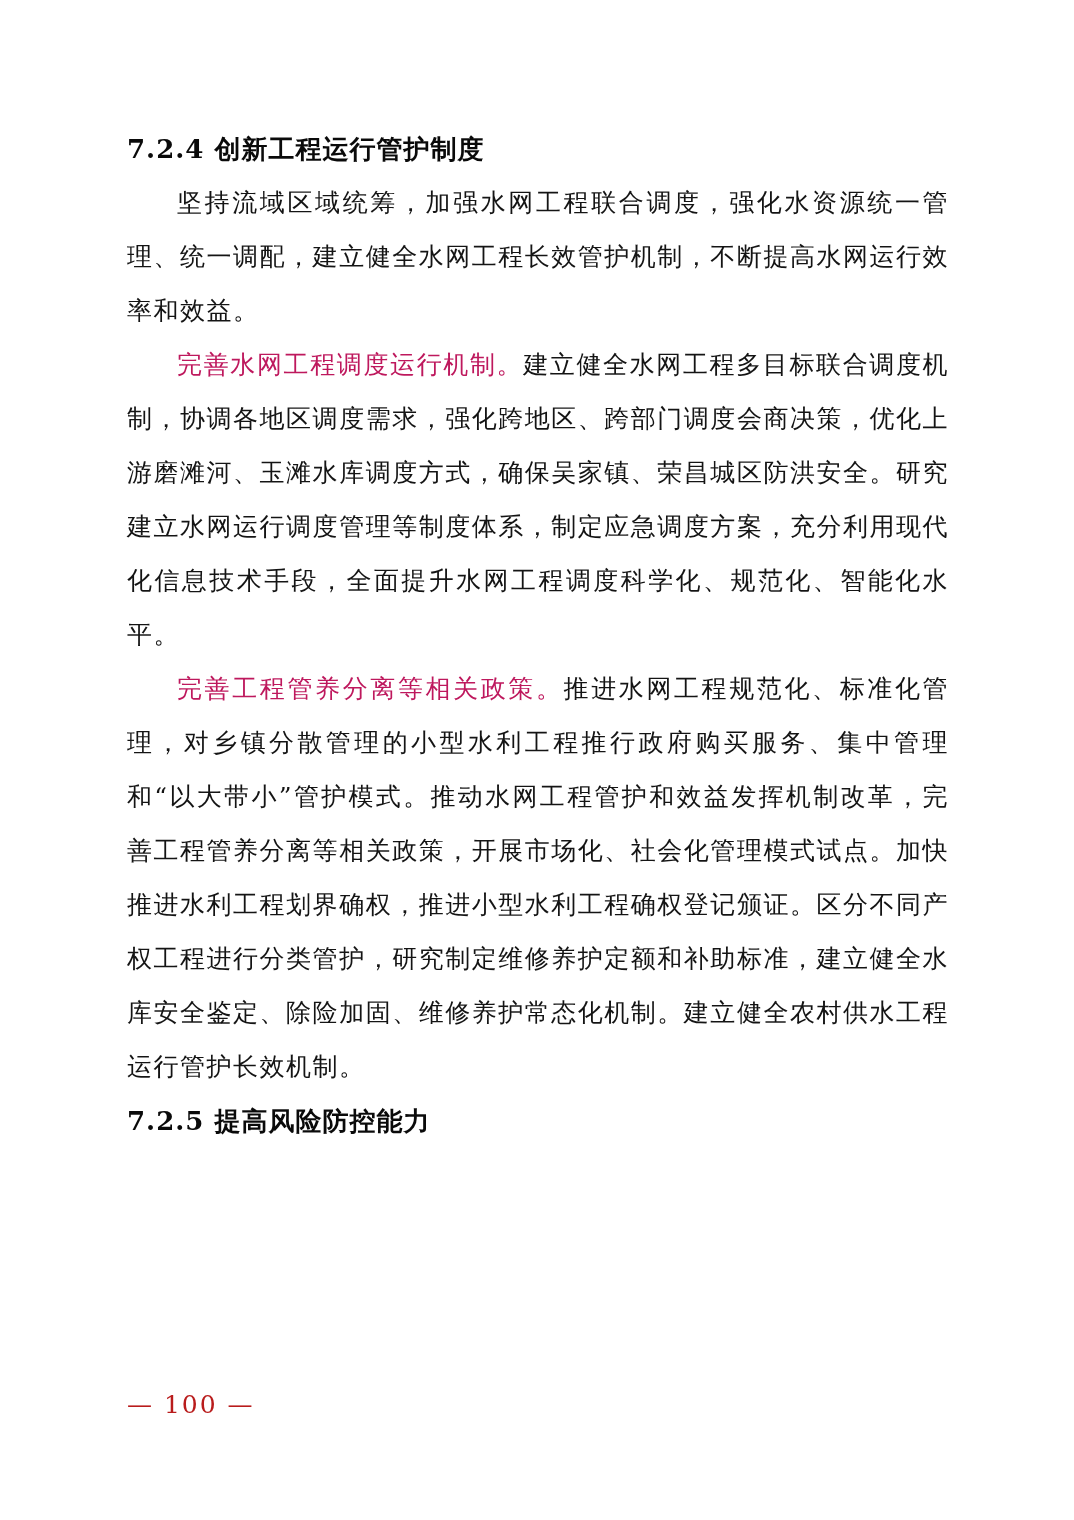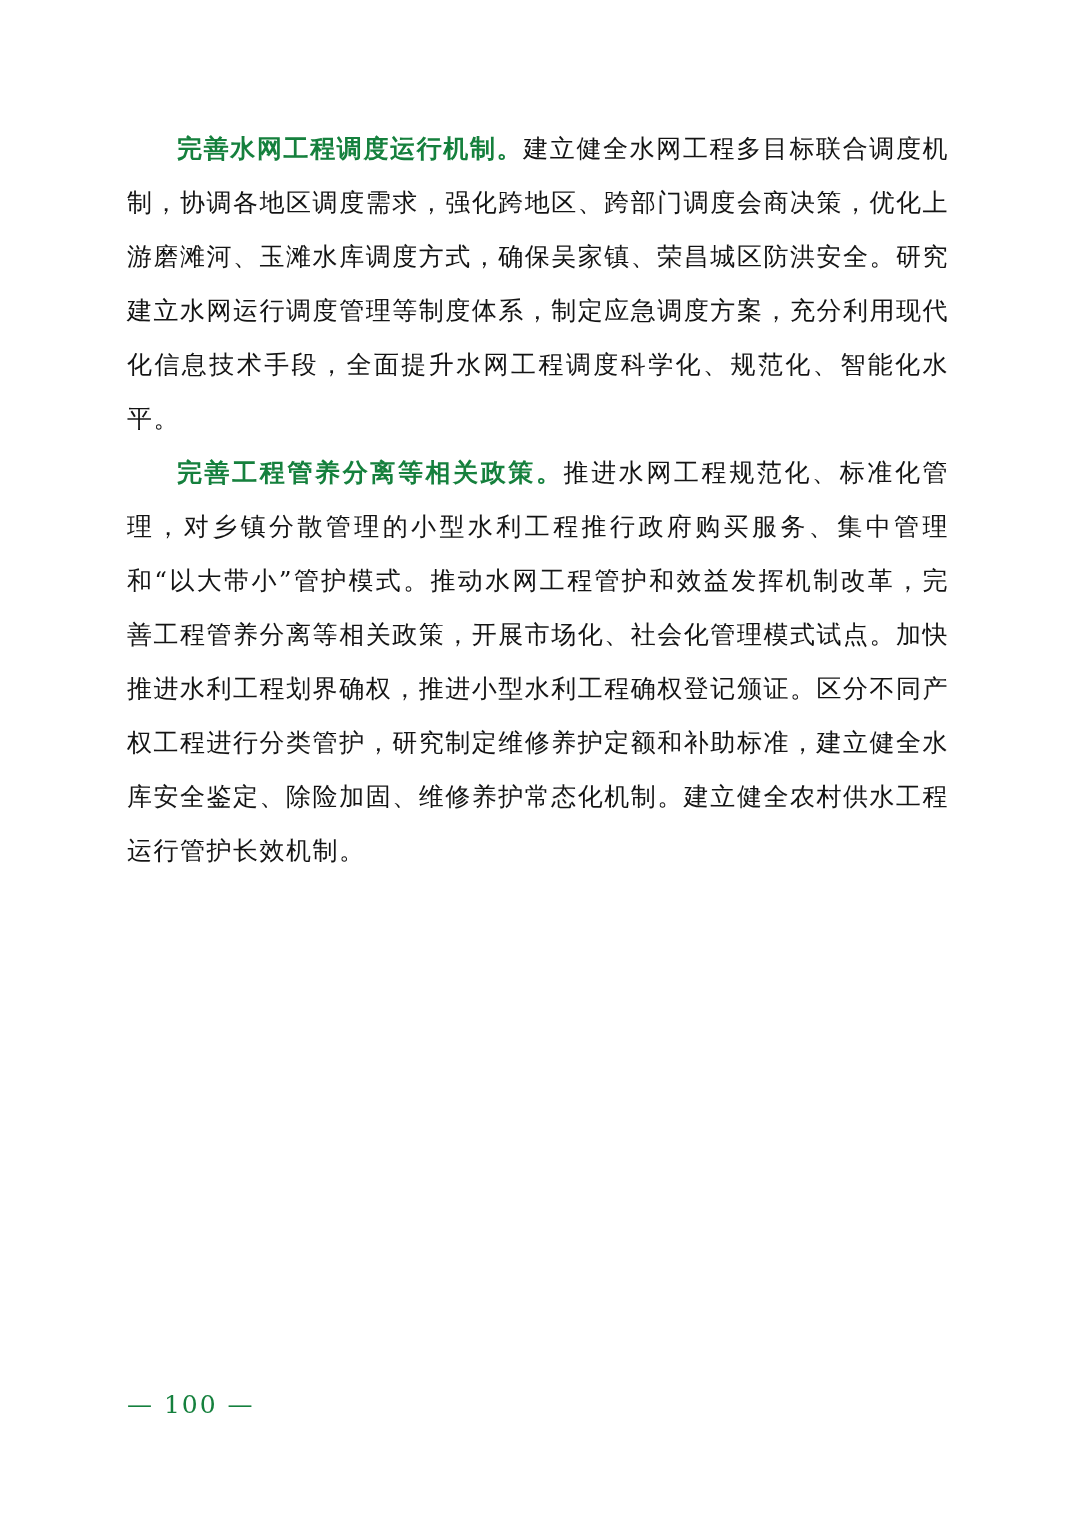--- a/index.html
+++ b/index.html
@@ -46,47 +46,50 @@
     font-size: 25px;
     line-height: 54px;
     letter-spacing: 1.5px;
     text-align: justify;
     text-align-last: left;
     text-indent: 2em;
     color: #141414;
   }
 
   .doc-para .lead {
-    font-weight: bold;
-    color: #15803d;
+    font-weight: normal;
+    color: #be185d;
   }
 
   .footer {
     position: absolute;
     left: 127px;
     top: 1390px;
     width: 822px;
     font-size: 25px;
     letter-spacing: 2px;
-    color: #15803d;
+    color: #b91c1c;
     text-align: left;
   }
 </style>
 </head>
 <body>
 
 <div class="page">
 
   <div class="content">
 
+    <div class="doc-heading">7.2.4 创新工程运行管护制度</div>
 
+    <p class="doc-para"><span>坚持流域区域统筹，加强水网工程联合调度，强化水资源统一管理、统一调配，建立健全水网工程长效管护机制，不断提高水网运行效率和效益。</span></p>
 
     <p class="doc-para"><span class="lead">完善水网工程调度运行机制。</span><span>建立健全水网工程多目标联合调度机制，协调各地区调度需求，强化跨地区、跨部门调度会商决策，优化上游磨滩河、玉滩水库调度方式，确保吴家镇、荣昌城区防洪安全。研究建立水网运行调度管理等制度体系，制定应急调度方案，充分利用现代化信息技术手段，全面提升水网工程调度科学化、规范化、智能化水平。</span></p>
 
     <p class="doc-para"><span class="lead">完善工程管养分离等相关政策。</span><span>推进水网工程规范化、标准化管理，对乡镇分散管理的小型水利工程推行政府购买服务、集中管理和“以大带小”管护模式。推动水网工程管护和效益发挥机制改革，完善工程管养分离等相关政策，开展市场化、社会化管理模式试点。加快推进水利工程划界确权，推进小型水利工程确权登记颁证。区分不同产权工程进行分类管护，研究制定维修养护定额和补助标准，建立健全水库安全鉴定、除险加固、维修养护常态化机制。建立健全农村供水工程运行管护长效机制。</span></p>
 
+    <div class="doc-heading">7.2.5 提高风险防控能力</div>
 
 
   </div>
 
   <div class="footer">— 100 —</div>
 
 </div>
 
 </body></html>

